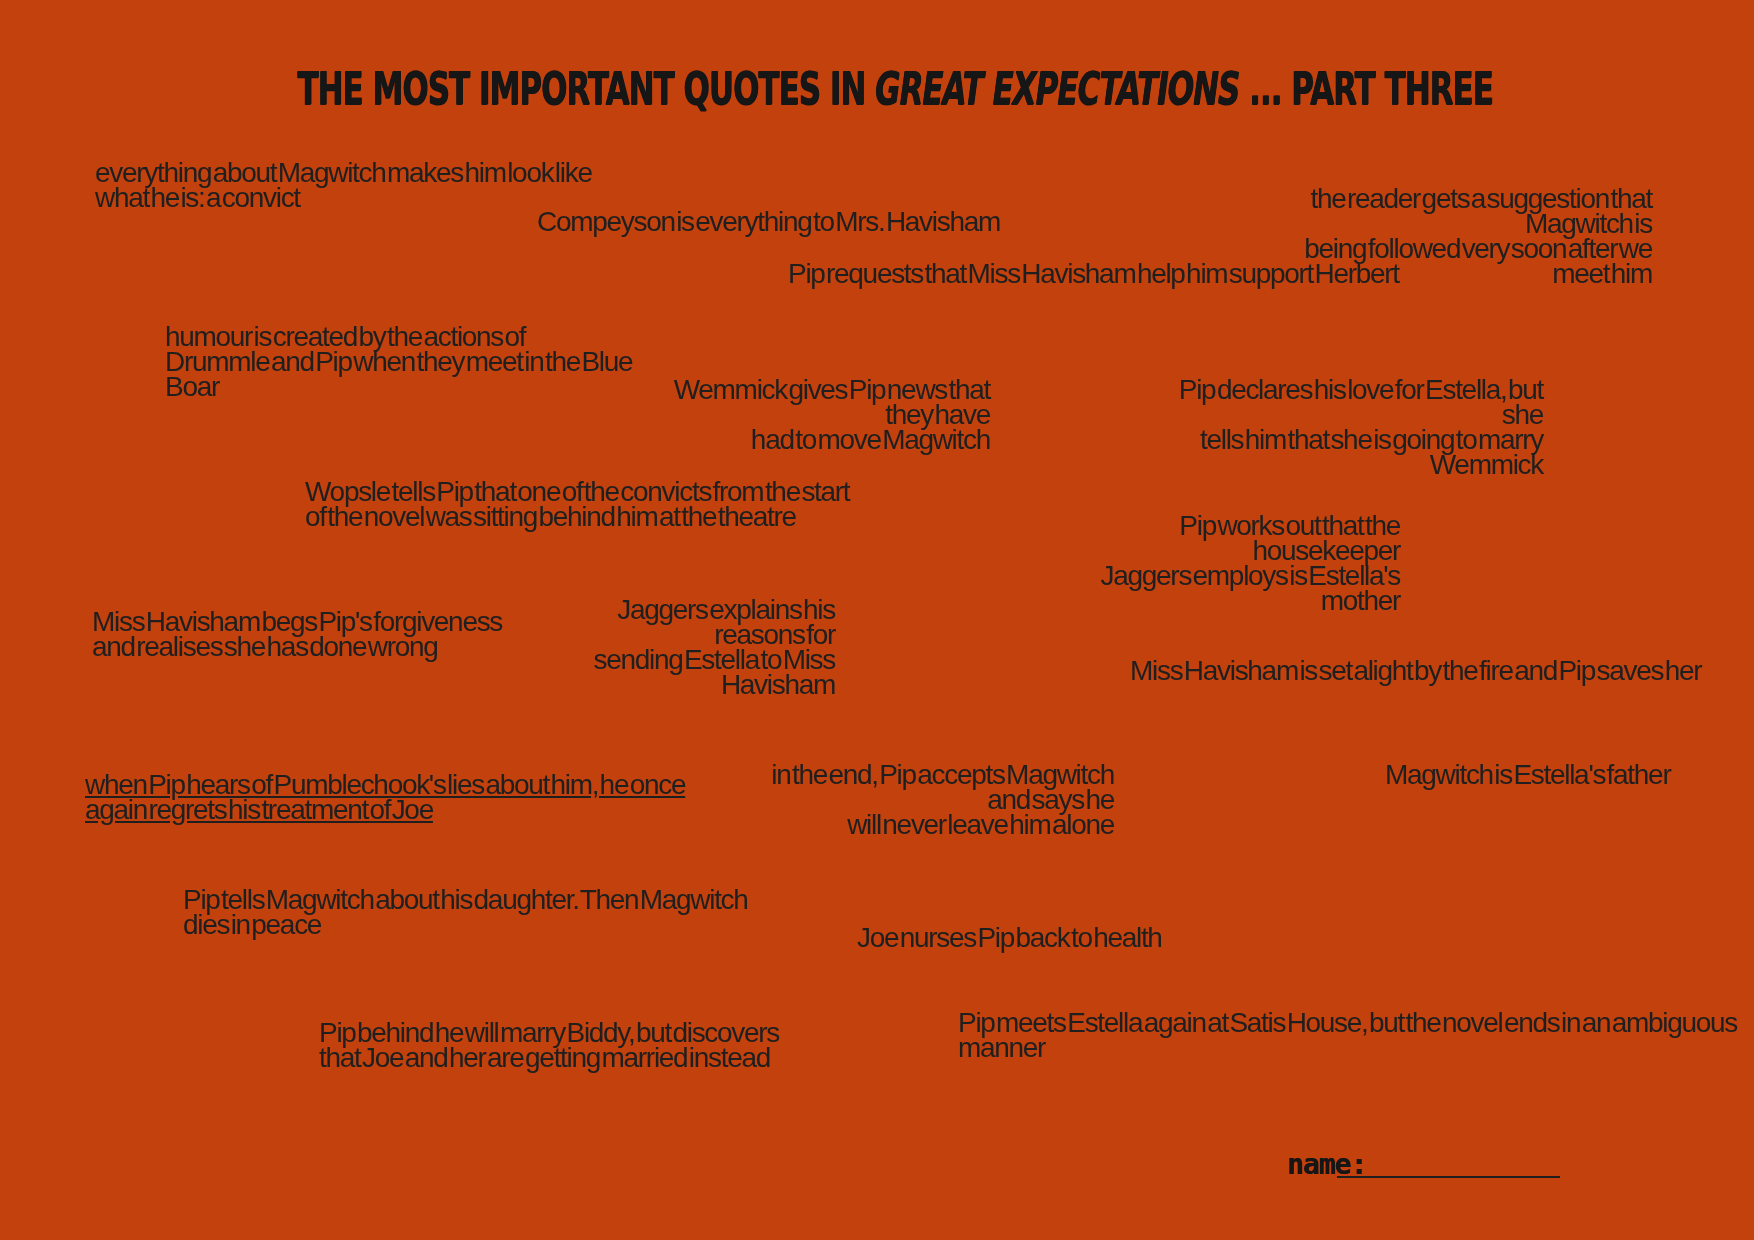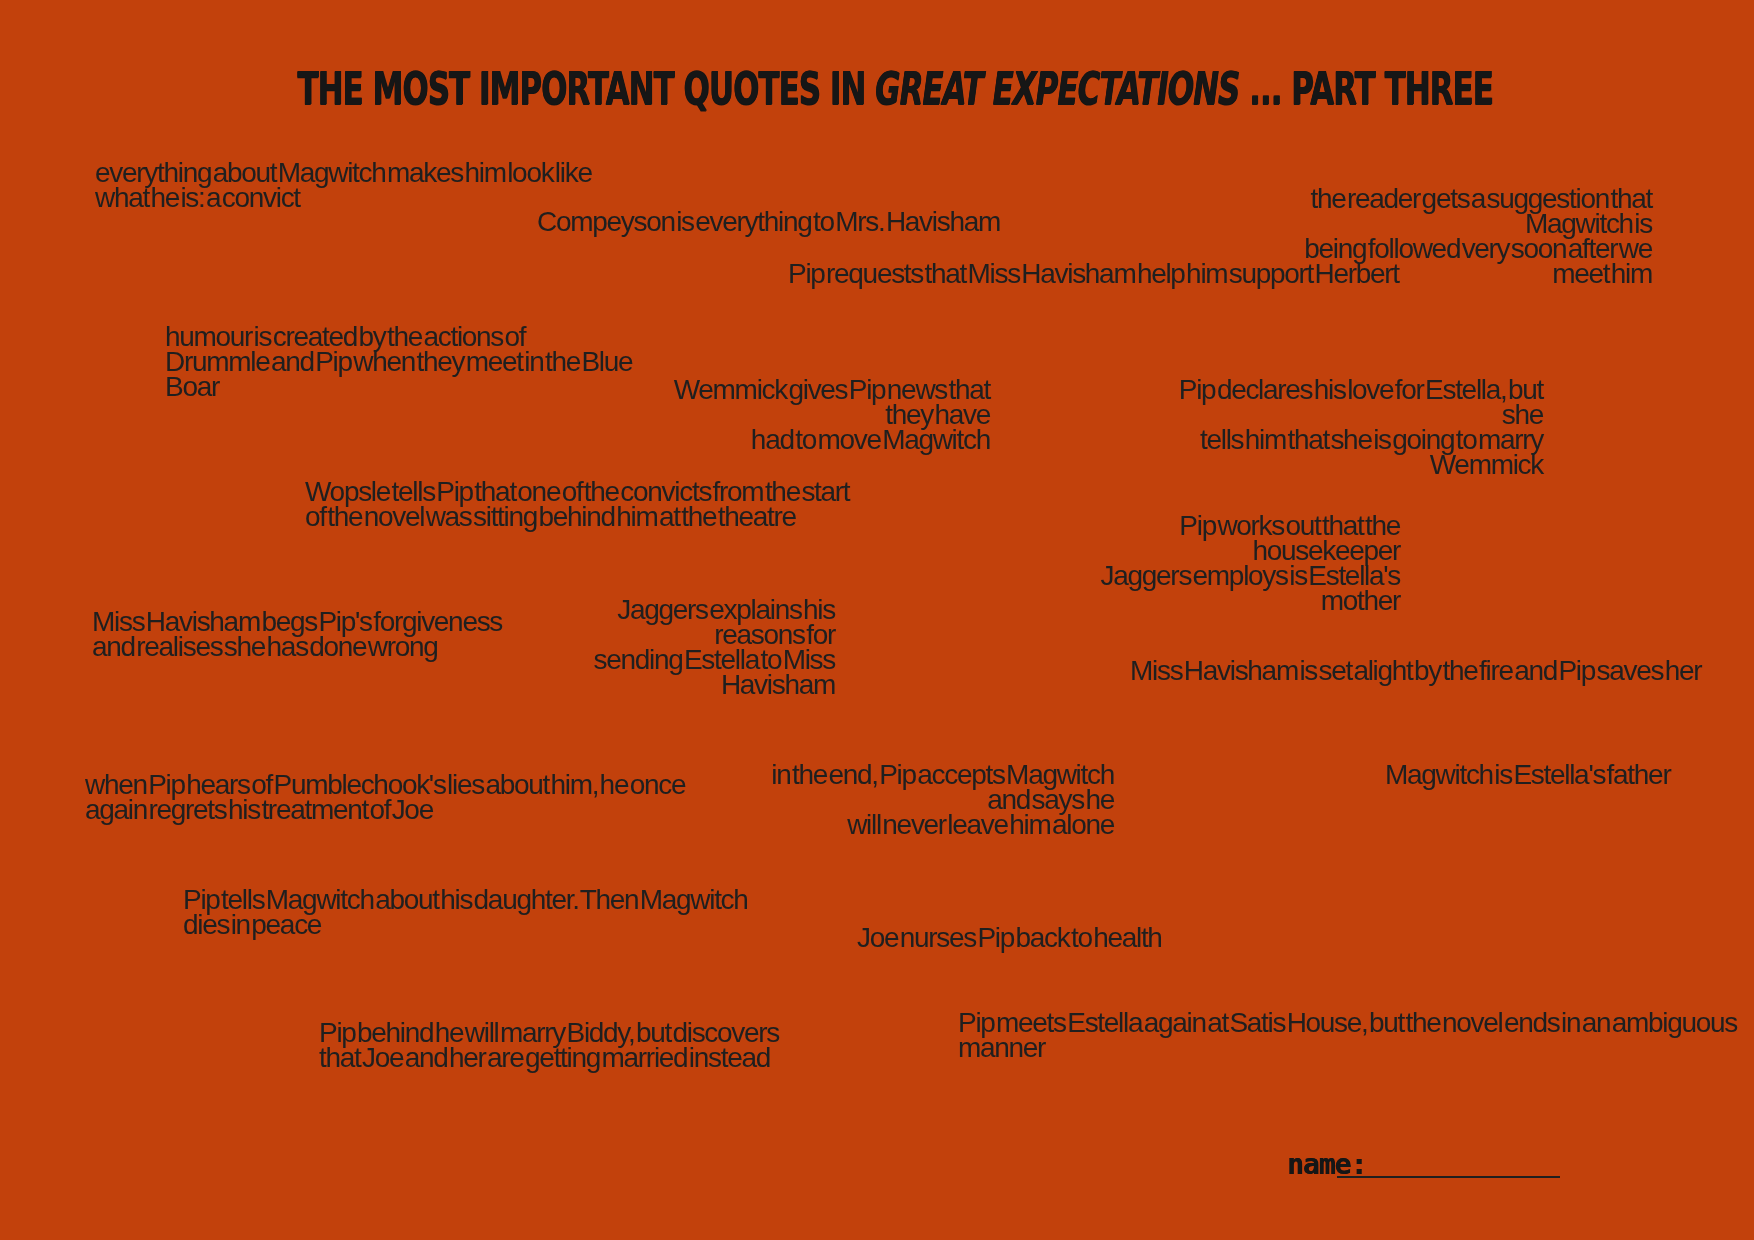--- a/index.html
+++ b/index.html
@@ -82,21 +82,21 @@
 tells him that she is going to marry Wemmick</div>
   <div class="note" style="left:305px; top:479px;">Wopsle tells Pip that one of the convicts from the start
 of the novel was sitting behind him at the theatre</div>
   <div class="note center" style="left:1055px; top:501px; width:345px;margin-top:12px;">Pip works out that the housekeeper
 Jaggers employs is Estella's mother</div>
   <div class="note" style="left:92px;  top:609px;">Miss Havisham begs Pip's forgiveness
 and realises she has done wrong</div>
   <div class="note center" style="left:535px; top:597px; width:300px;">Jaggers explains his reasons for
 sending Estella to Miss Havisham</div>
   <div class="note" style="left:1106px; top:658px;margin-left:24px;">Miss Havisham is set alight by the fire and Pip saves her</div>
-  <div class="note" style="left:85px;  top:772px;">when Pip hears of Pumblechook's lies about him, he once
+  <div class="note" style="left:85px;  top:772px;text-decoration:underline;">when Pip hears of Pumblechook's lies about him, he once
 again regrets his treatment of Joe</div>
   <div class="note center" style="left:752px; top:762px; width:362px;">in the end, Pip accepts Magwitch and says he
 will never leave him alone</div>
   <div class="note" style="left:1385px; top:762px;">Magwitch is Estella's father</div>
   <div class="note" style="left:183px; top:887px;">Pip tells Magwitch about his daughter. Then Magwitch
 dies in peace</div>
   <div class="note" style="left:857px; top:925px;">Joe nurses Pip back to health</div>
   <div class="note" style="left:319px; top:1020px;">Pip behind he will marry Biddy, but discovers
 that Joe and her are getting married instead</div>
   <div class="note" style="left:958px; top:1010px;">Pip meets Estella again at Satis House, but the novel ends in an ambiguous manner</div>

